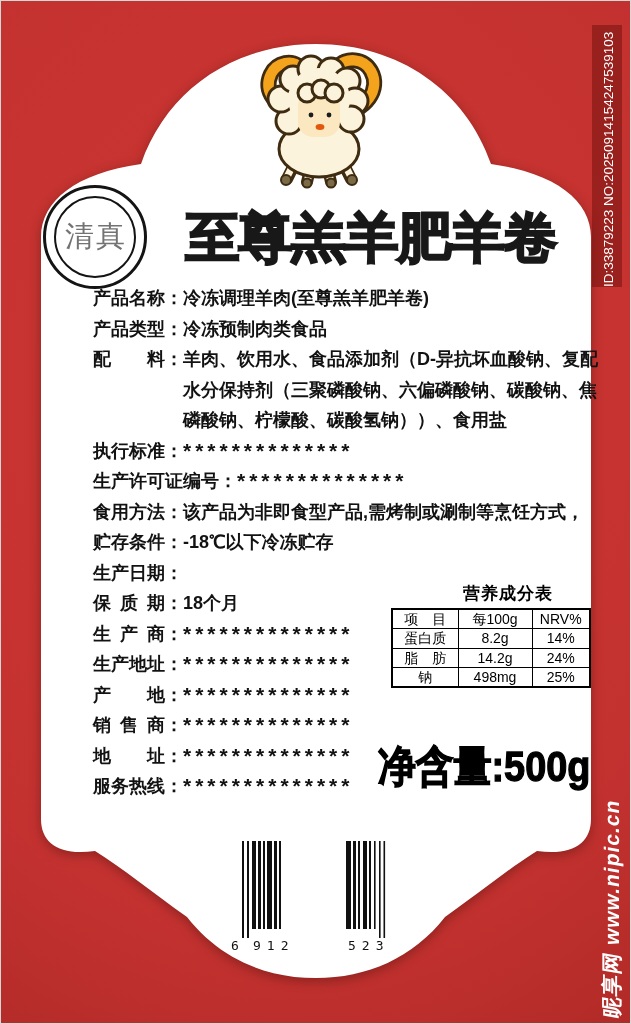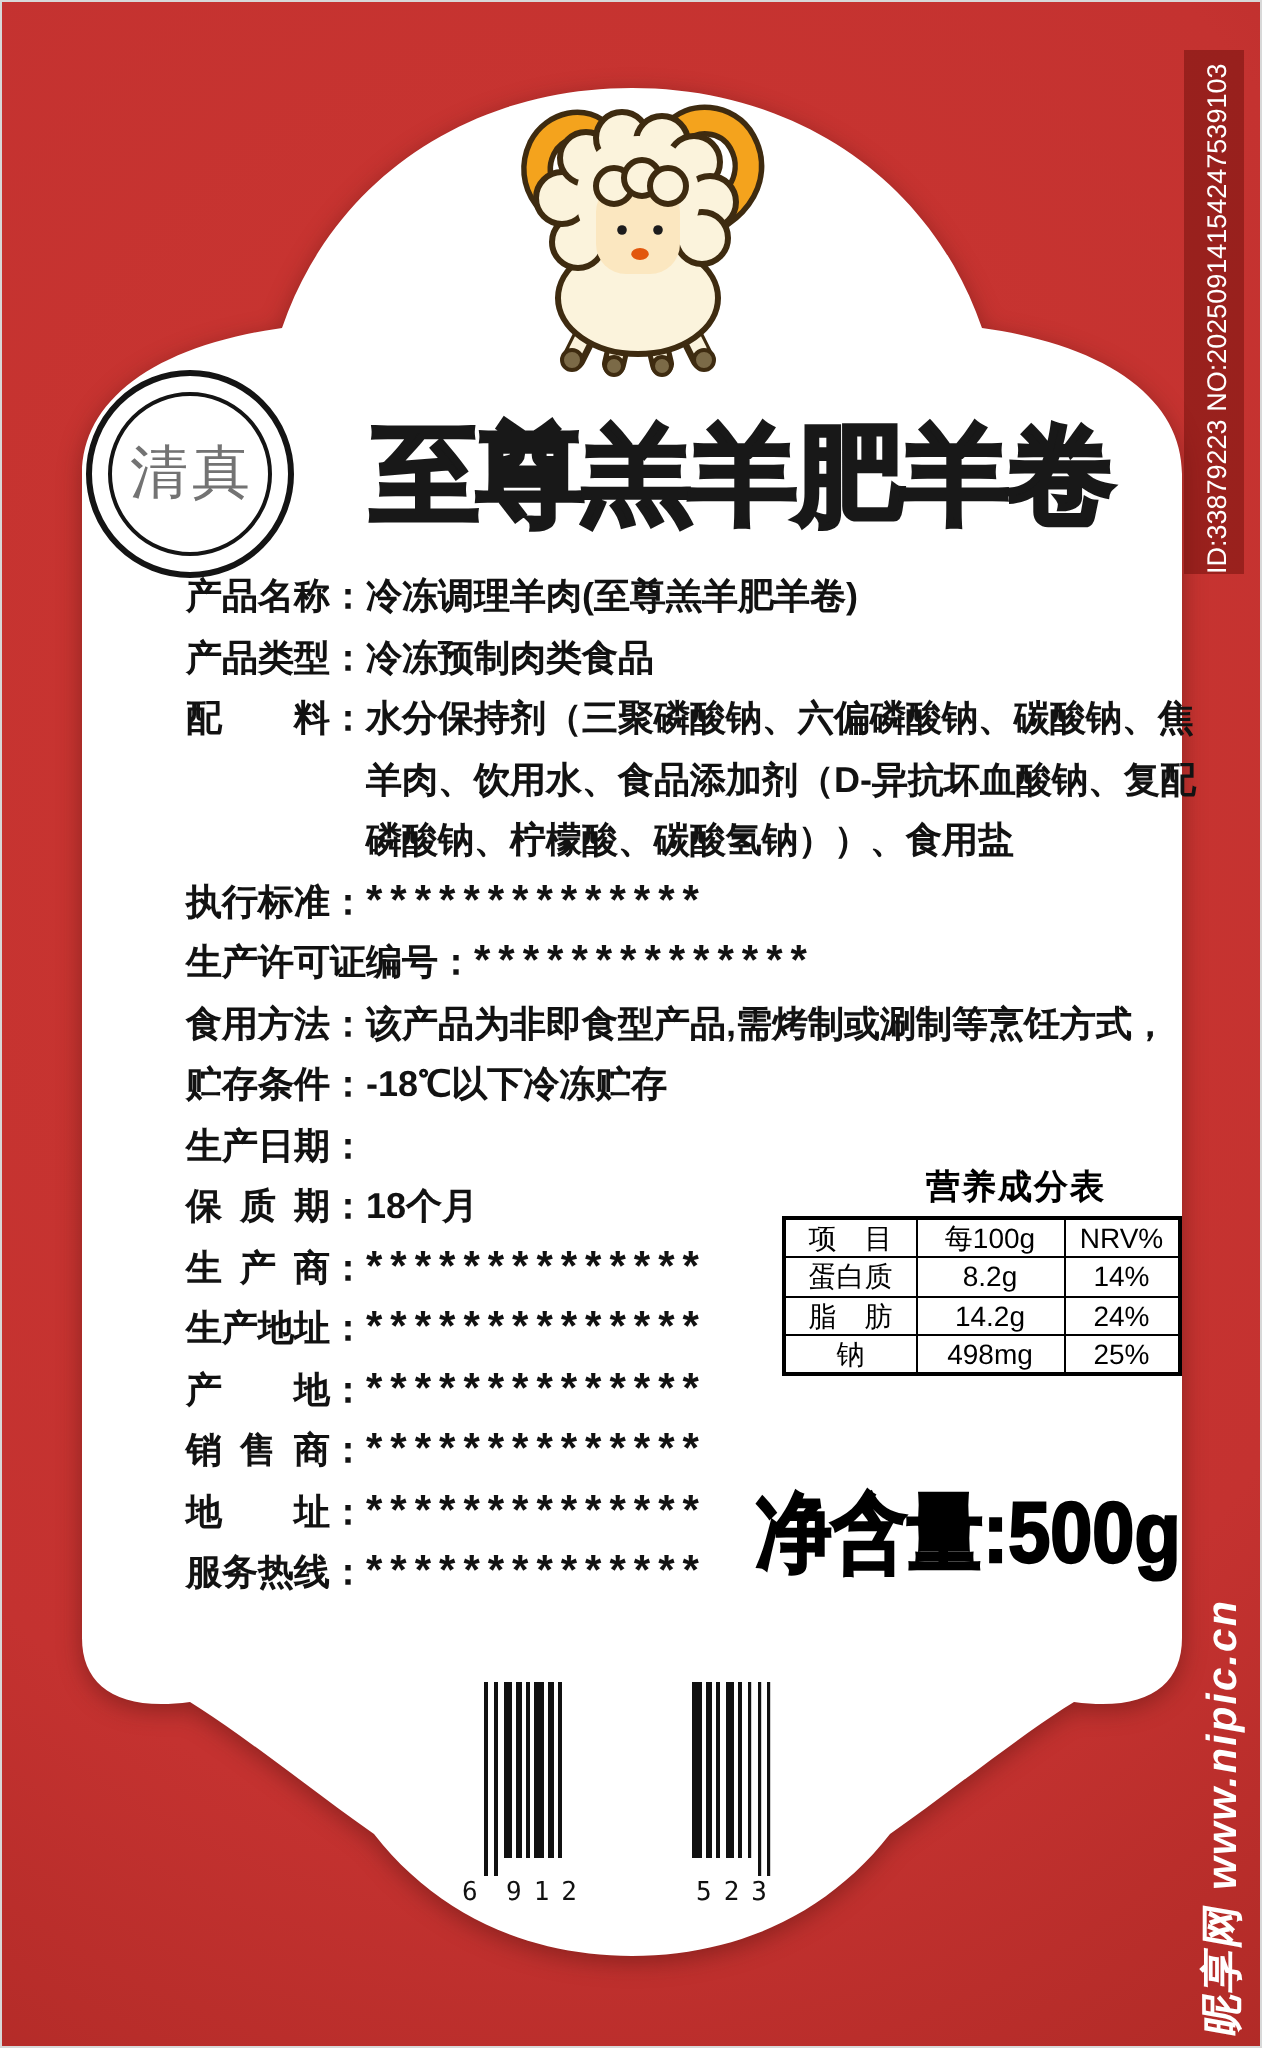--- a/index.html
+++ b/index.html
@@ -138,22 +138,22 @@
     </div>
     <div class="row">
       <span class="lbl">产品类型</span>
         <span class="colon">：</span>
       <span class="val">冷冻预制肉类食品</span>
     </div>
     <div class="row">
       <span class="lbl j">配料</span>
         <span class="colon">：</span>
       <span class="val">
+        <span style="display:block">羊肉、饮用水、食品添加剂（D-异抗坏血酸钠、复配</span>
         <span style="display:block">水分保持剂（三聚磷酸钠、六偏磷酸钠、碳酸钠、焦</span>
-        <span style="display:block">羊肉、饮用水、食品添加剂（D-异抗坏血酸钠、复配</span>
         <span style="display:block">磷酸钠、柠檬酸、碳酸氢钠））、食用盐</span>
       </span>
     </div>
     <div class="row">
       <span class="lbl">执行标准</span>
         <span class="colon">：</span>
       <span class="val starred">**************</span>
     </div>
     <div class="row">
       <span class="lbl">生产许可证编号</span>

